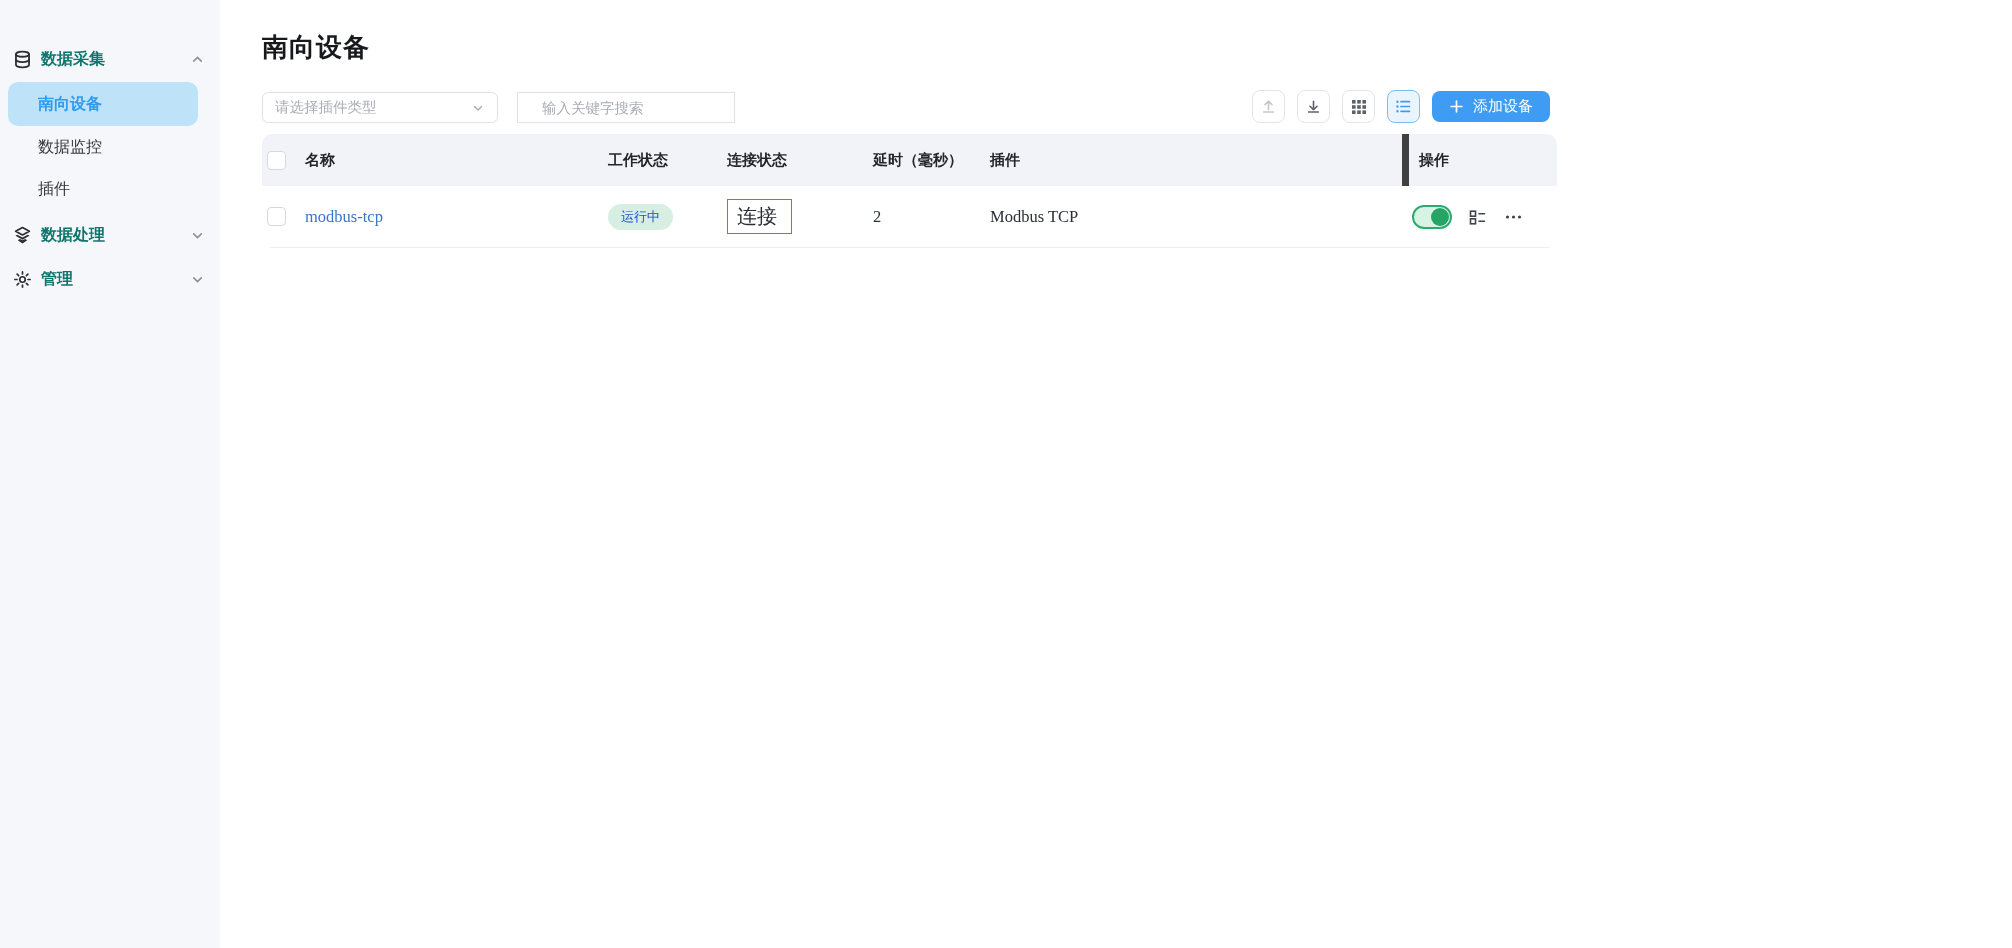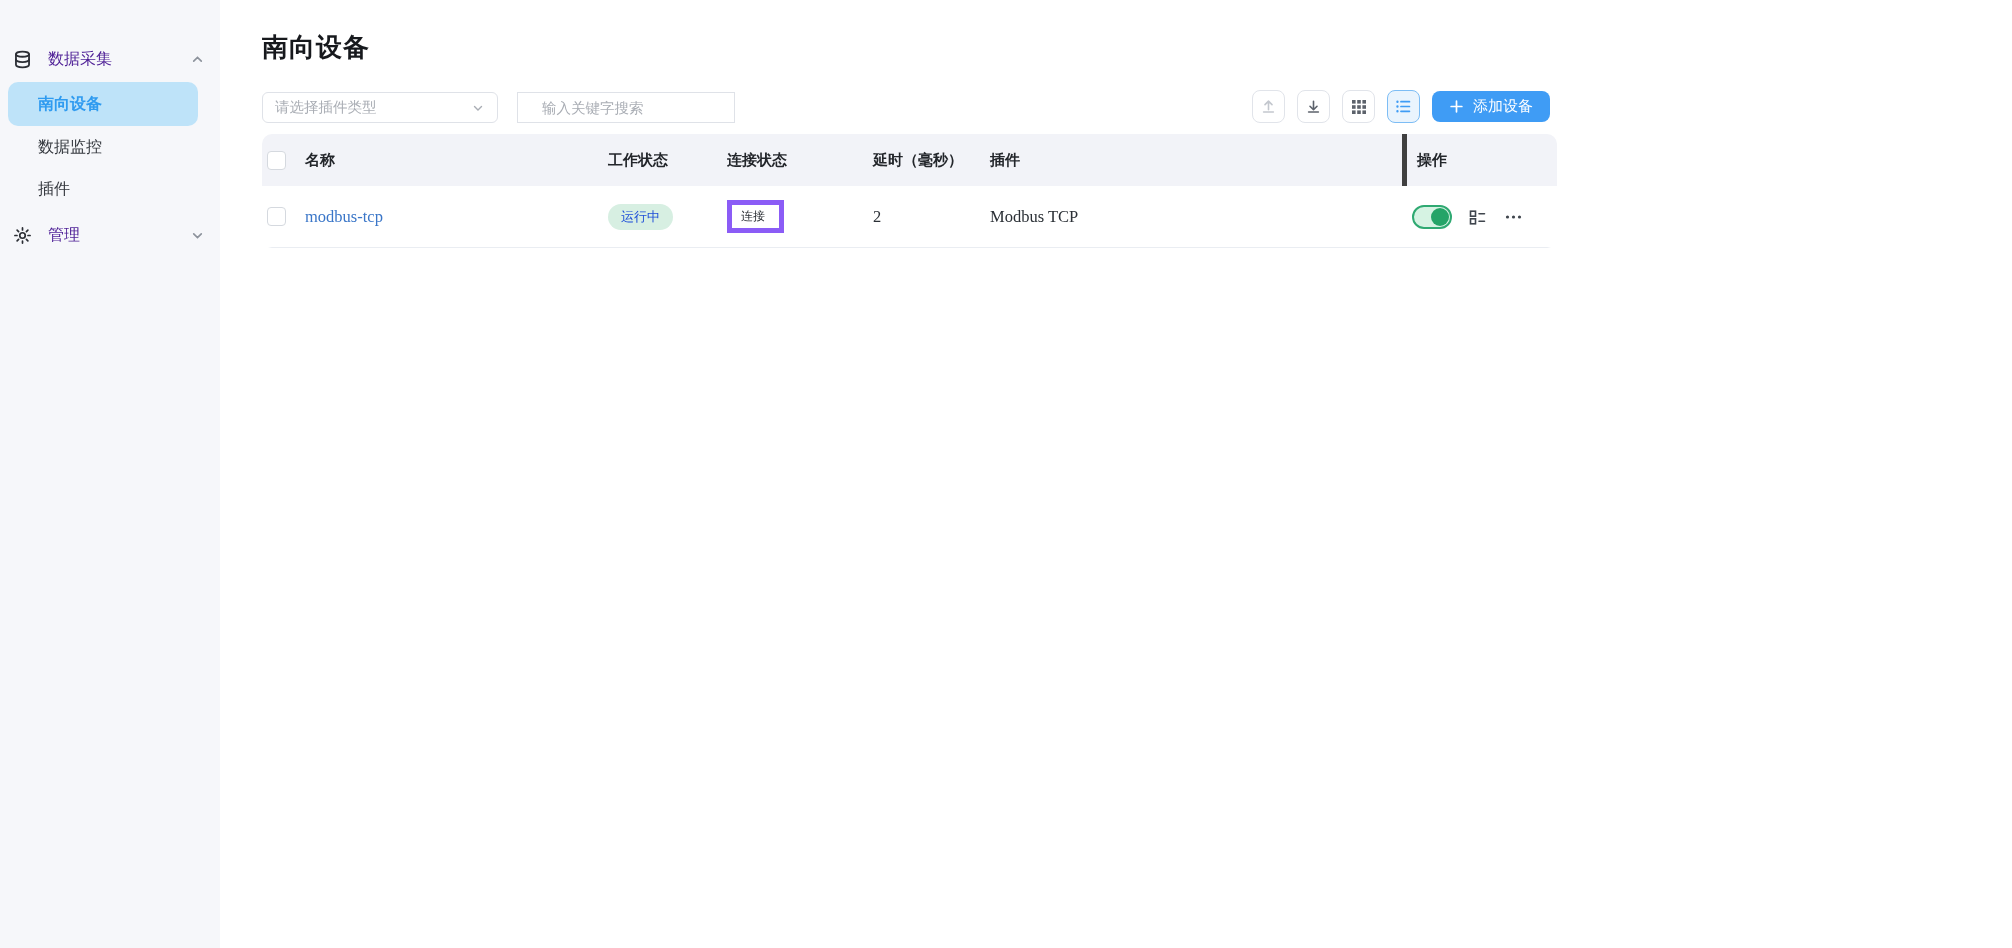--- a/index.html
+++ b/index.html
@@ -16,21 +16,21 @@
     position:absolute; left:0; top:0; bottom:0; width:220px;
     background:#f6f7fa;
   }
   .sidebar nav { padding-top:40px; }
   .group-header {
     display:flex; align-items:center; height:38px; margin-top:6px;
     padding:0 16px 0 12px; cursor:pointer;
   }
   .group-header.first { margin-top:0; }
   .gicon { width:20px; height:20px; display:flex; align-items:center; justify-content:center; color:#2b2e34; flex:none; }
-  .glabel { margin-left:16px; font-size:16px; font-weight:400; color:#4c1d95; white-space:nowrap; }
+  .glabel { margin-left:9px; font-size:16px; font-weight:700; color:#0f766e; white-space:nowrap; }
   .chev { margin-left:auto; color:#8d939c; display:flex; }
   .sub {
     height:42px; display:flex; align-items:center; padding-left:38px;
     font-size:16px; color:#33373d; cursor:pointer; white-space:nowrap;
   }
   .sub.active {
     margin:4px 22px 0 8px; padding-left:30px; height:44px;
     border-radius:10px; background:#bee3f9; color:#2f9bf0; font-weight:600;
   }
 
@@ -75,36 +75,36 @@
   }
   .thead, .trow {
     display:grid;
     grid-template-columns:33px 303px 119px 146px 117px 422px 155px;
     align-items:center;
   }
   .thead { height:52px; background:#f2f3f8; color:#23262b; font-weight:700; }
   .trow { height:62px; background:#fff; border-bottom:1px solid #eaedf2; }
   .cell { padding-left:10px; }
   .cell.check { padding-left:5px; display:flex; align-items:center; }
-  .thead .cell.actions { border-left:5px solid #404040; height:100%; display:flex; align-items:center; }
+  .thead .cell.actions { border-left:7px solid #404040; height:100%; display:flex; align-items:center; }
   .cb {
     width:19px; height:19px; border:1.5px solid #d5d9df; border-radius:4px;
     background:#fff; display:inline-block; cursor:pointer;
   }
   .link {
     color:#3a76c8; cursor:pointer;
     font-family:"Liberation Serif","DejaVu Serif",serif; font-size:16.5px;
   }
   .badge {
     display:inline-block; background:#d7efe2; color:#1d4ed8;
     border-radius:13px; padding:4px 13px; font-size:13px;
   }
   .conn-box {
-    display:inline-block; border:5px solid #8b5cf6;
-    padding:3px 14px 3px 9px; color:#2a2e34; font-size:12px; background:#fff;
+    display:inline-block; border:1px solid #8b5cf6;
+    padding:3px 14px 3px 9px; color:#2a2e34; font-size:20px; background:#fff;
   }
   .serif { font-family:"Liberation Serif","DejaVu Serif",serif; font-size:16.5px; color:#2b3036; }
   .trow .cell.actions { display:flex; align-items:center; gap:15px; }
   .switch {
     position:relative; width:40px; height:24px; border-radius:12px;
     background:#d6f3e3; border:2px solid #2fa972; cursor:pointer; flex:none;
   }
   .switch .knob {
     position:absolute; right:1px; top:1px; width:18px; height:18px;
     border-radius:50%; background:#25a468;
@@ -136,20 +136,35 @@
     <div class="sub active">
       <span>南向设备</span>
     </div>
     <div class="sub">
       <span>数据监控</span>
     </div>
     <div class="sub">
       <span>插件</span>
     </div>
 
+    <div class="group-header">
+      <span class="gicon">
+        <svg width="19" height="19" viewBox="0 0 18 18" fill="currentColor">
+          <path d="M9 1.5 15.5 5 9 8.5 2.5 5Z" fill="none" stroke="currentColor" stroke-width="1.6" stroke-linejoin="round"></path>
+          <path d="M4 8.2 9 11l5-2.8 1.6 1L9 13 2.4 9.2Z"></path>
+          <path d="M6.5 12.2 9 13.6l2.5-1.4 2 1.2L9 16.5l-4.5-3.1Z"></path>
+        </svg>
+      </span>
+      <span class="glabel">数据处理</span>
+      <span class="chev">
+        <svg width="13" height="13" viewBox="0 0 12 12" fill="none" stroke="currentColor" stroke-width="1.5" stroke-linecap="round">
+            <path d="M2.5 4.5 6 8l3.5-3.5"></path>
+          </svg>
+      </span>
+    </div>
 
     <div class="group-header">
       <span class="gicon">
         <svg width="19" height="19" viewBox="0 0 18 18" fill="none" stroke="currentColor" stroke-width="1.6" stroke-linecap="round" stroke-linejoin="round">
           <circle cx="9" cy="9" r="2.6"></circle>
           <path d="M9 1.8v2M9 14.2v2M16.2 9h-2M3.8 9h-2M14.1 3.9l-1.4 1.4M5.3 12.7l-1.4 1.4M14.1 14.1l-1.4-1.4M5.3 5.3 3.9 3.9"></path>
         </svg>
       </span>
       <span class="glabel">管理</span>
       <span class="chev">

